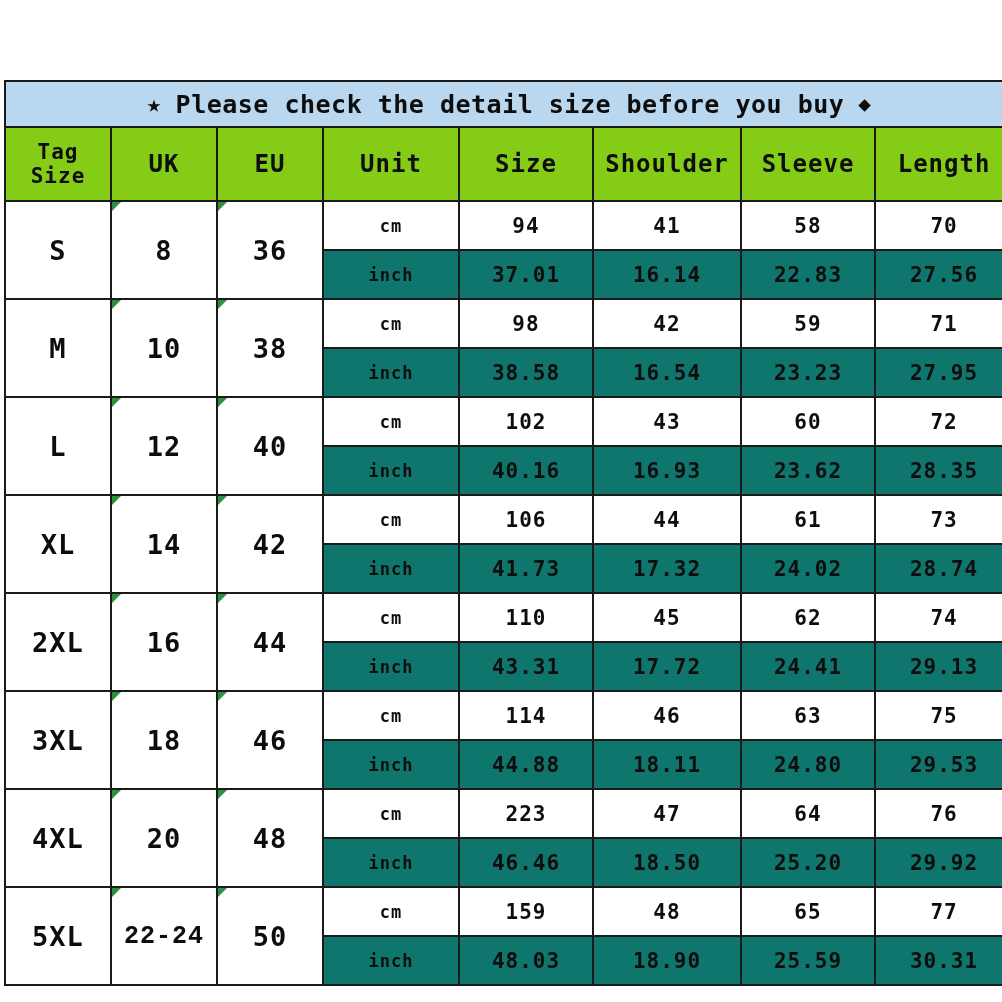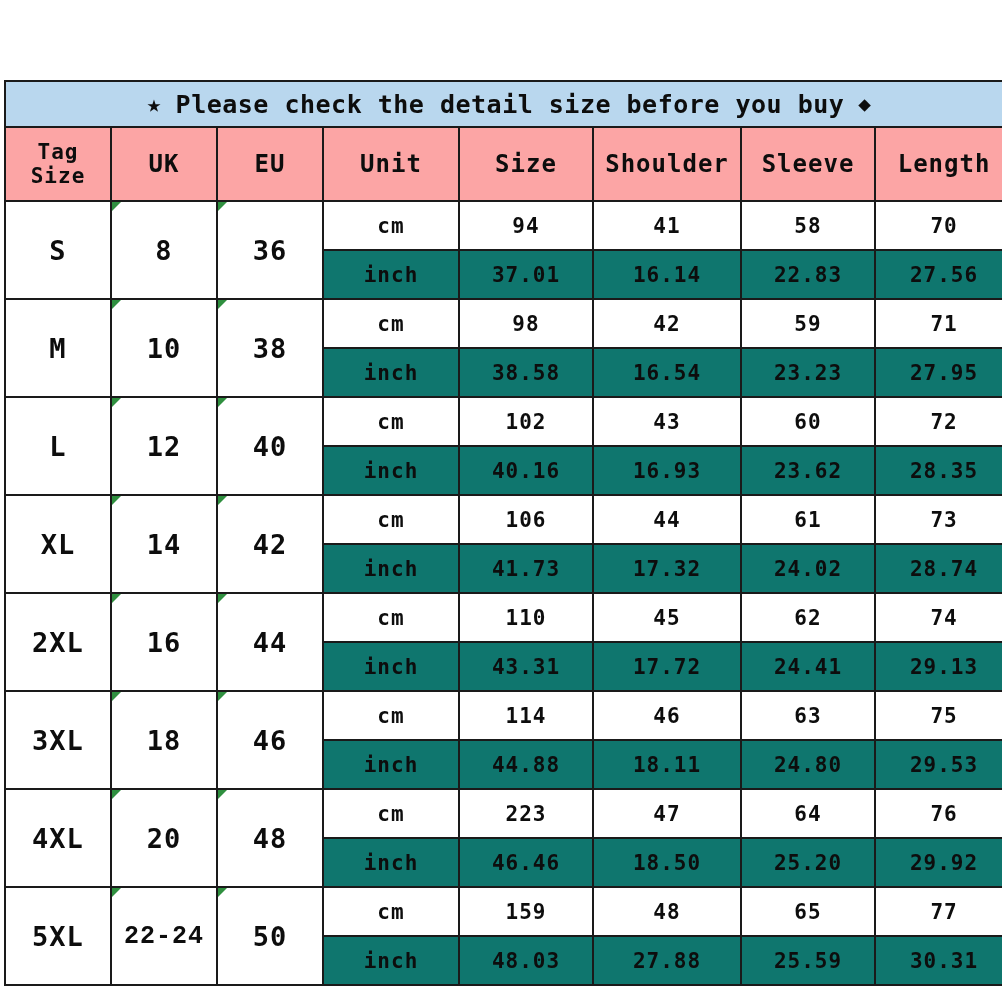--- a/index.html
+++ b/index.html
@@ -52,21 +52,21 @@
   .banner .star { font-size: 24px; }
   .banner .diamond { font-size: 21px; }
   .banner-inner {
     display: flex;
     align-items: center;
     justify-content: center;
     gap: 14px;
   }
   
   .head-cell {
-    background: #fca5a5;
+    background: #84cc16;
     height: 72px;
     font-size: 24px;
     letter-spacing: 1px;
   }
   .head-cell.two-line {
     font-size: 21px;
     line-height: 1.15;
     letter-spacing: 1px;
   }
   
@@ -86,21 +86,21 @@
     font-size: 21px;
     letter-spacing: 1px;
   }
   .inch-cell {
     background: #0f766e;
     height: 47px;
     font-size: 21px;
     letter-spacing: 1px;
   }
   .unit-label {
-    font-size: 21px;
+    font-size: 17px;
     letter-spacing: 1px;
     margin-left: 22px;
   }
   
   .corner {
     position: relative;
   }
   .corner::before {
     content: "";
     position: absolute;
@@ -292,20 +292,20 @@
           <td class="size-cell corner" rowspan="2">50</td>
           <td class="cm-cell unit-label">cm</td>
           <td class="cm-cell">159</td>
           <td class="cm-cell">48</td>
           <td class="cm-cell">65</td>
           <td class="cm-cell">77</td>
         </tr>
         <tr>
           <td class="inch-cell unit-label">inch</td>
           <td class="inch-cell">48.03</td>
-          <td class="inch-cell">27.88</td>
+          <td class="inch-cell">18.90</td>
           <td class="inch-cell">25.59</td>
           <td class="inch-cell">30.31</td>
         </tr>
       </tbody>
     </table>
   </div>
 </div>
 
 </body></html>

